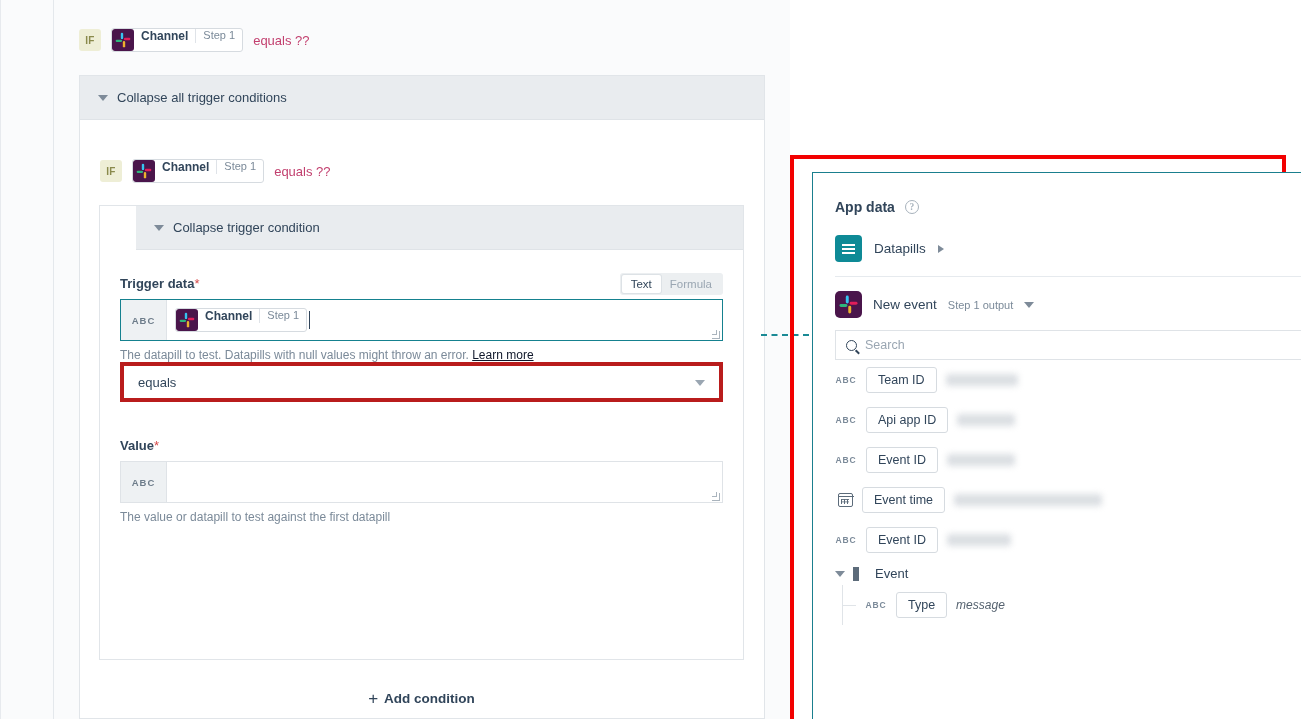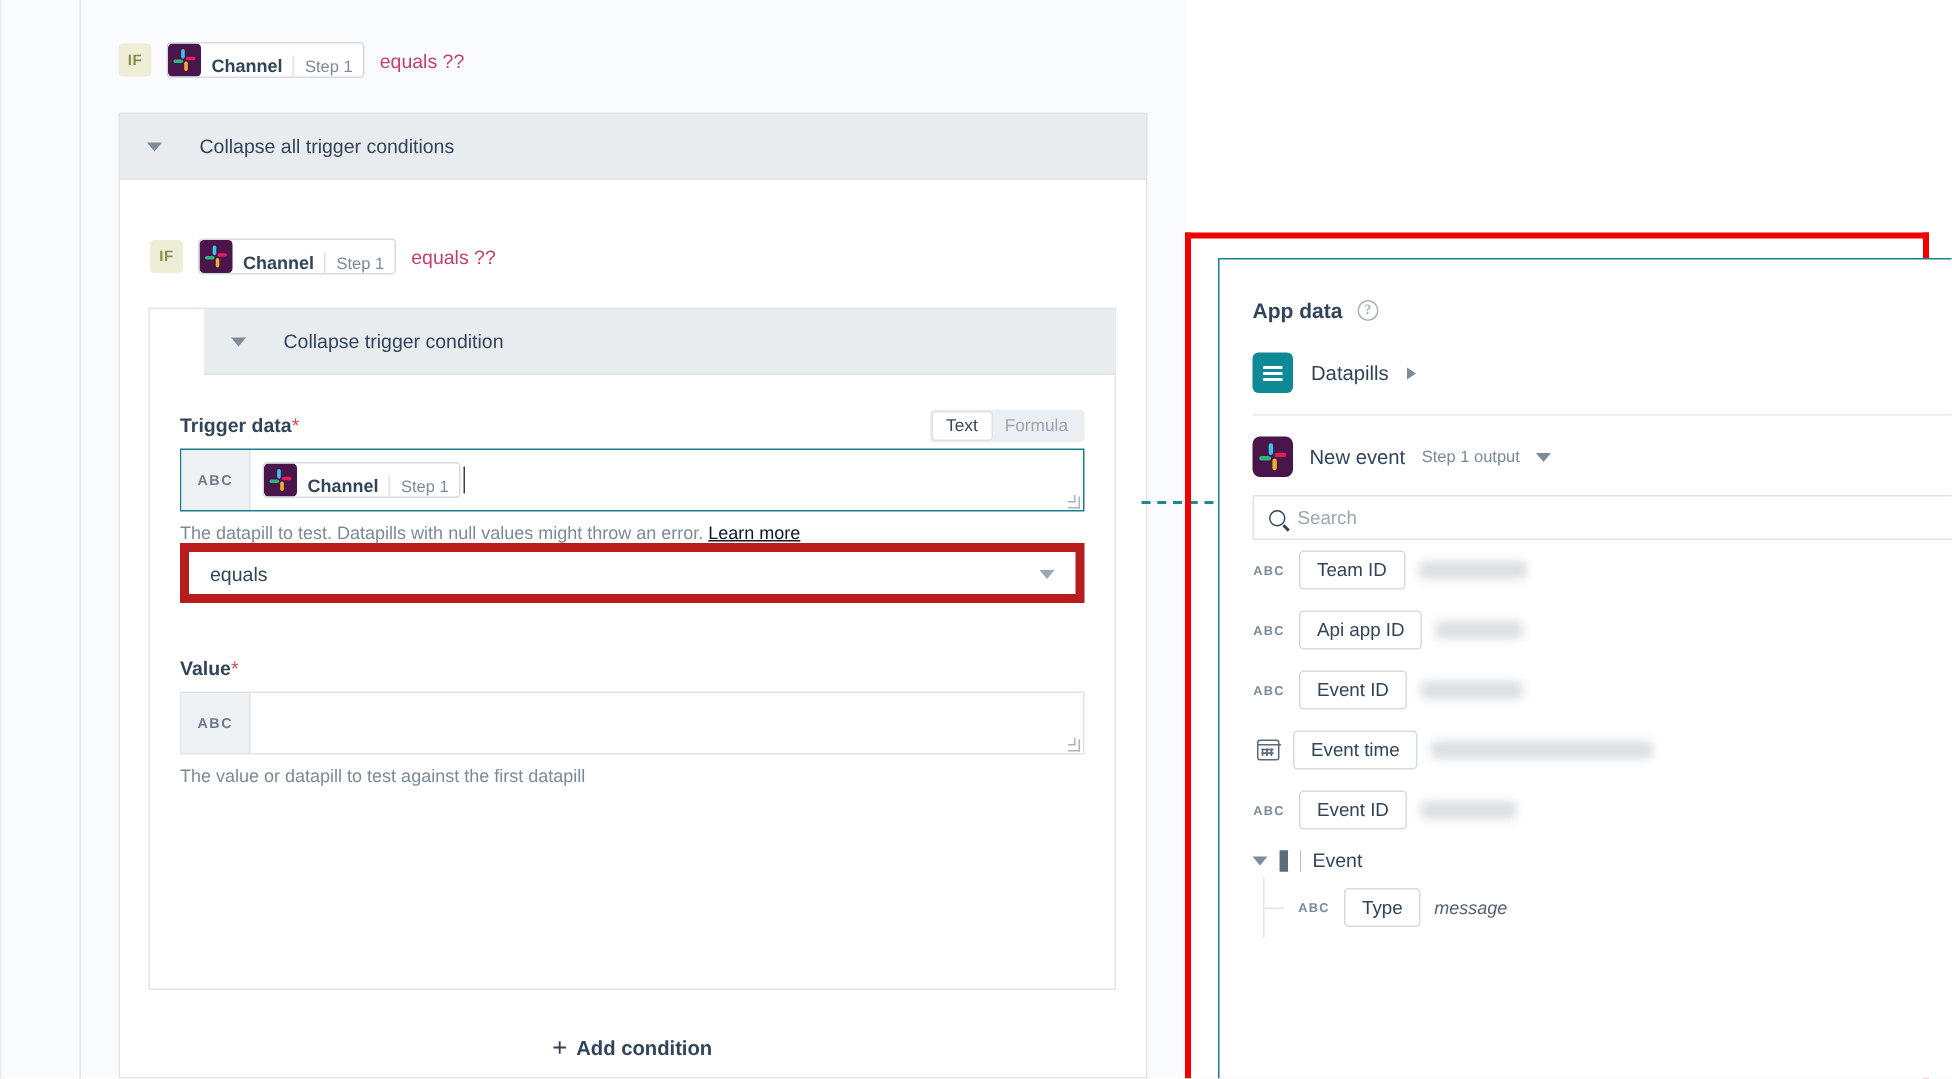--- a/index.html
+++ b/index.html
@@ -28,21 +28,21 @@
   
   .cond-row { display:flex; align-items:center; gap:10px; }
   .if-badge {
     width:22px; height:22px; border-radius:3px;
     background:#eeeed6; color:#8a8a4c;
     font-size:10px; font-weight:bold; letter-spacing:.4px;
     display:flex; align-items:center; justify-content:center;
     flex:none;
   }
   .pill-chip {
-    display:inline-flex; align-items:flex-end;
+    display:inline-flex; align-items:flex-start;
     border:1px solid #d6dbe0; border-radius:3px;
     background:#fff; overflow:hidden; height:24px;
   }
   .pill-chip .app-ico {
     width:22px; height:22px; flex:none;
     background:#4a154b; border-radius:3px;
     position:relative;
   }
   .pill-chip .slk { position:absolute; inset:0; }
   .pill-chip .chip-name {
@@ -60,21 +60,21 @@
   #row1 .app-ico { margin:0; }
 
   
   #outerbox {
     position:absolute; left:78px; top:75px; width:686px; height:644px;
     background:#fff; border:1px solid #e1e5e9;
   }
   .collapse-bar {
     background:#e9ecef; border-bottom:1px solid #dfe3e7;
     height:44px; display:flex; align-items:center; padding-left:18px;
-    gap:25px;
+    gap:9px;
   }
   .collapse-bar.inner { background:#e9ecef;margin-left:36px; }
   .caret-down {
     width:0;height:0;border-left:5px solid transparent;border-right:5px solid transparent;
     border-top:6px solid #7e8b99; flex:none;
   }
   .collapse-bar span.lbl { font-size:13px; color:#31455a; }
 
   #row2 { position:absolute; left:99px; top:159px; }
 
@@ -119,21 +119,21 @@
   .resize-grip::before {
     content:""; position:absolute; right:2px; bottom:3px; width:4px; height:4px;
     border-right:1px solid #aab4bd; border-bottom:1px solid #aab4bd;
   }
   .hint {
     font-size:12px; color:#7b8a99; margin-top:7px;
   }
   .hint a { color:#0f172a; text-decoration:underline; }
 
   .select-box {
-    border:6px solid #b91c1c; background:#fff; height:40px;
+    border:4px solid #b91c1c; background:#fff; height:40px;
     display:flex; align-items:center; padding:0 14px; position:relative;
     font-size:13px; color:#31455a;
   }
   .select-box .arr {
     position:absolute; right:14px; top:50%; margin-top:-2px;
     width:0;height:0;border-left:5px solid transparent;border-right:5px solid transparent;
     border-top:6px solid #9aa6b2;
   }
 
   #addcond {

